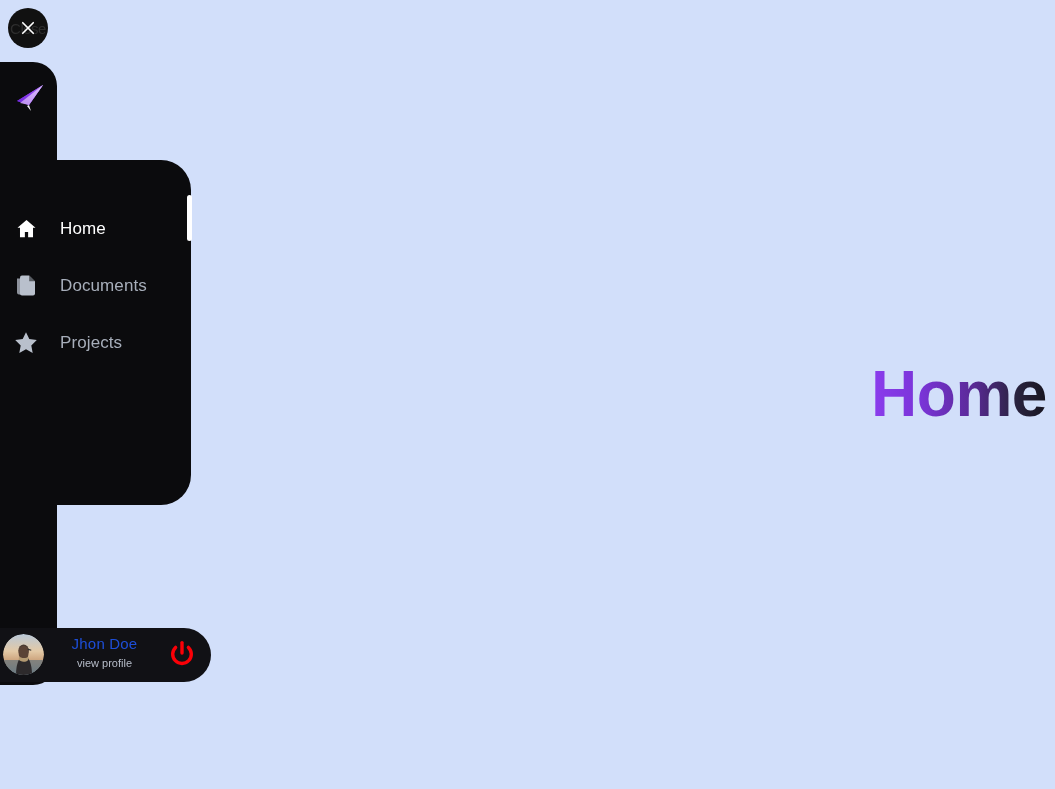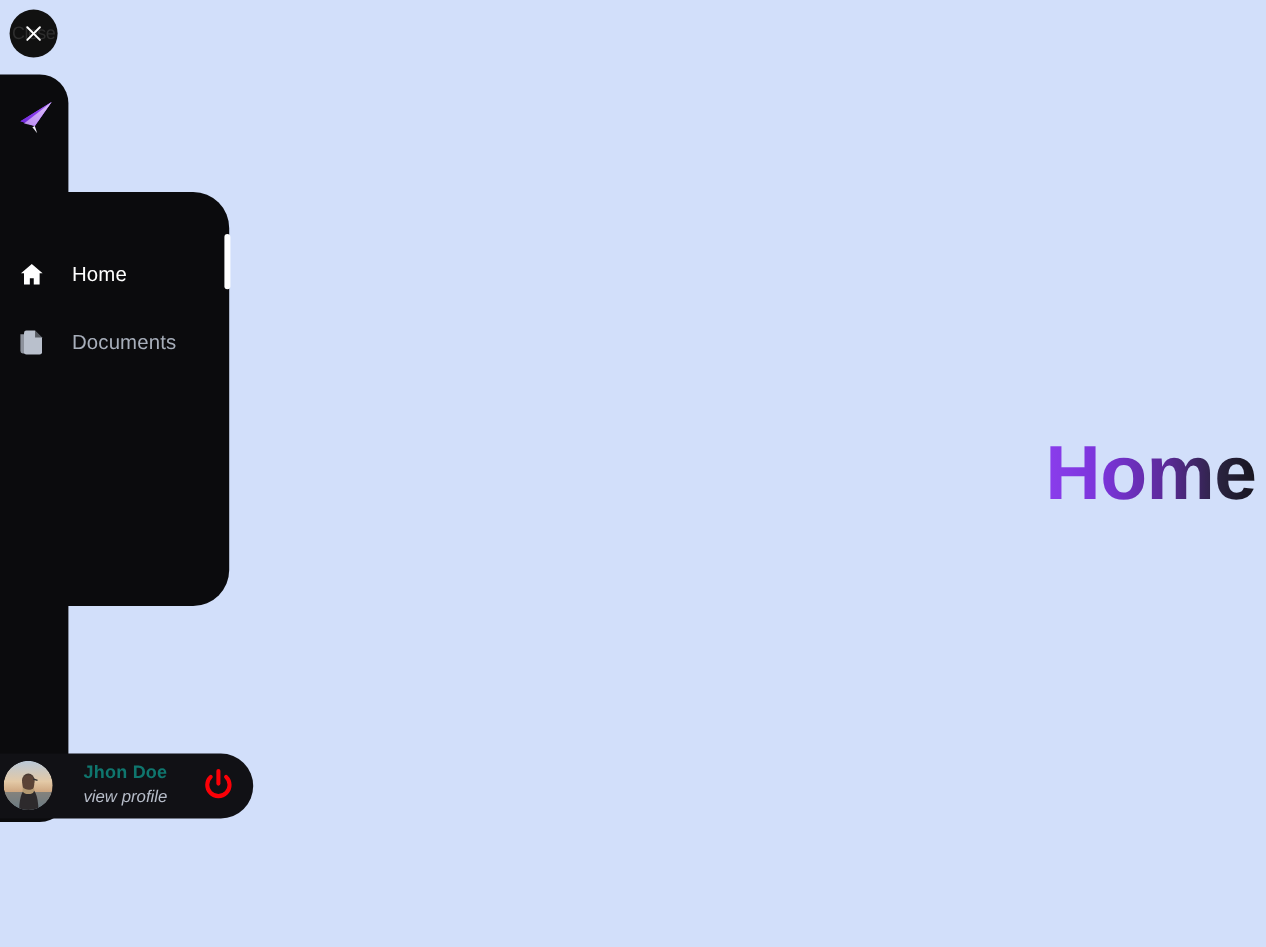--- a/index.html
+++ b/index.html
@@ -144,31 +144,30 @@
   .profile-text {
     position: absolute;
     left: 52px; top: 634px;
     width: 105px;
     text-align: center;
     z-index: 32;
     pointer-events: none;
   }
   #profile-name {
     font-size: 15px;
-    font-weight: bold;
-    color: #0f766e;
+    font-weight: normal;
+    color: #1d4ed8;
     letter-spacing: 0.2px;
     line-height: 19px;
   }
   #profile-subtitle {
-    font-size: 14px;
+    font-size: 11px;
     color: #b7bdc9;
     line-height: 19px;
     margin-top: 1px;
-    font-style: italic;
   }
   #logout-button {
     position: absolute;
     left: 166px; top: 638px;
     width: 32px; height: 32px;
     background: transparent;
     border: none;
     padding: 0;
     cursor: pointer;
     z-index: 34;
@@ -249,20 +248,28 @@
     <span class="nav-icon">
       <svg width="22" height="24" viewBox="0 0 22 24" fill="currentColor">
         <path d="M2 4.5 h7.5 v4 h4 v10 a2 2 0 0 1 -2 2 H4 a2 2 0 0 1 -2 -2 Z" opacity="0.75"></path>
         <path d="M7 1.5 h7.2 L20 7.3 v12.2 a2 2 0 0 1 -2 2 H7 a2 2 0 0 1 -2 -2 V3.5 a2 2 0 0 1 2 -2 Z"></path>
         <path d="M14.2 1.5 L20 7.3 h-5.8 Z" fill="#0b0b0d" opacity="0.55"></path>
       </svg>
     </span>
     <span class="nav-label">Documents</span>
   </div>
 
+  <div class="nav-item">
+    <span class="nav-icon">
+      <svg width="24" height="23" viewBox="0 0 24 23" fill="currentColor">
+        <path d="M12 1.2 l3.3 6.9 l7.5 1 l-5.5 5.3 l1.4 7.5 l-6.7 -3.6 l-6.7 3.6 l1.4 -7.5 l-5.5 -5.3 l7.5 -1 Z"></path>
+      </svg>
+    </span>
+    <span class="nav-label">Projects</span>
+  </div>
 
 </nav>
 
 <div id="menu-scrollbar-thumb"></div>
 
 <div id="profile-pill"></div>
 
 <div id="profile-avatar">
   <svg width="41" height="41" viewBox="0 0 41 41">
     <defs>

